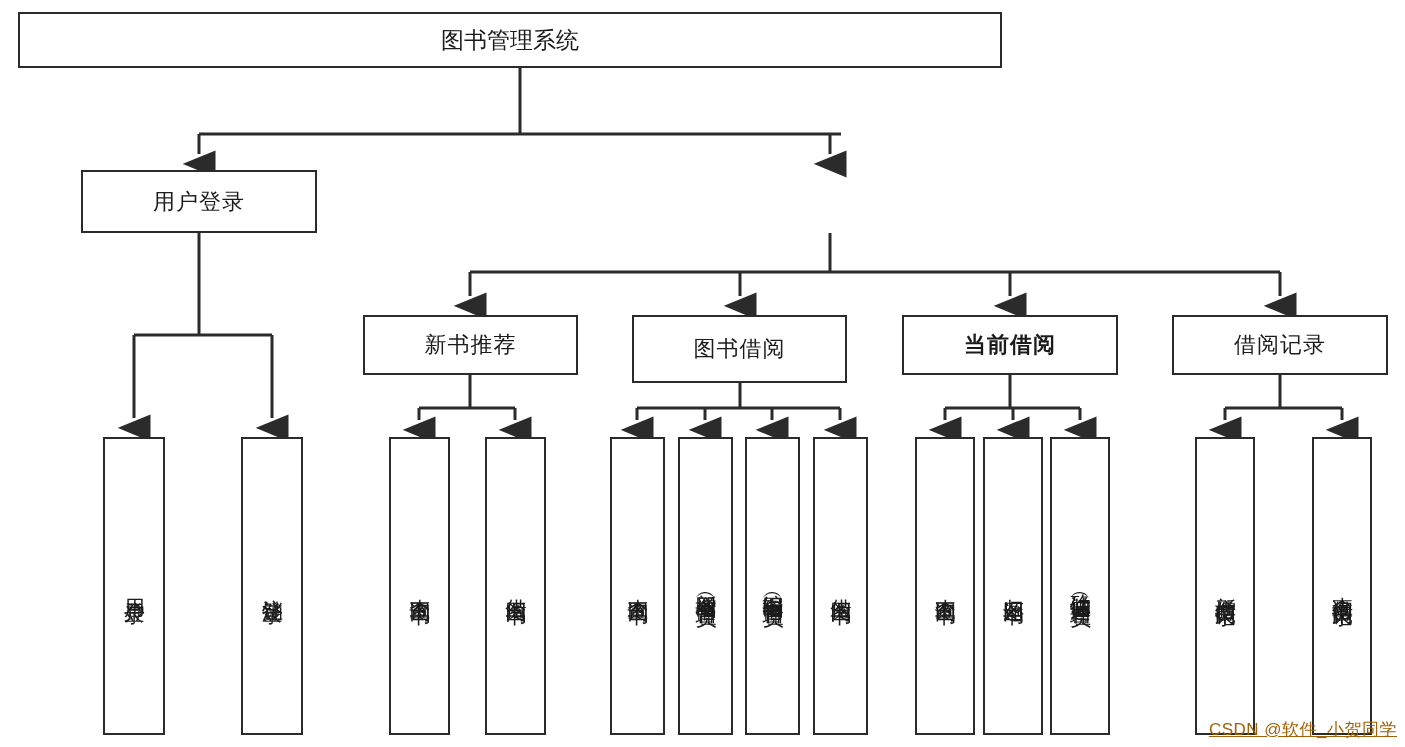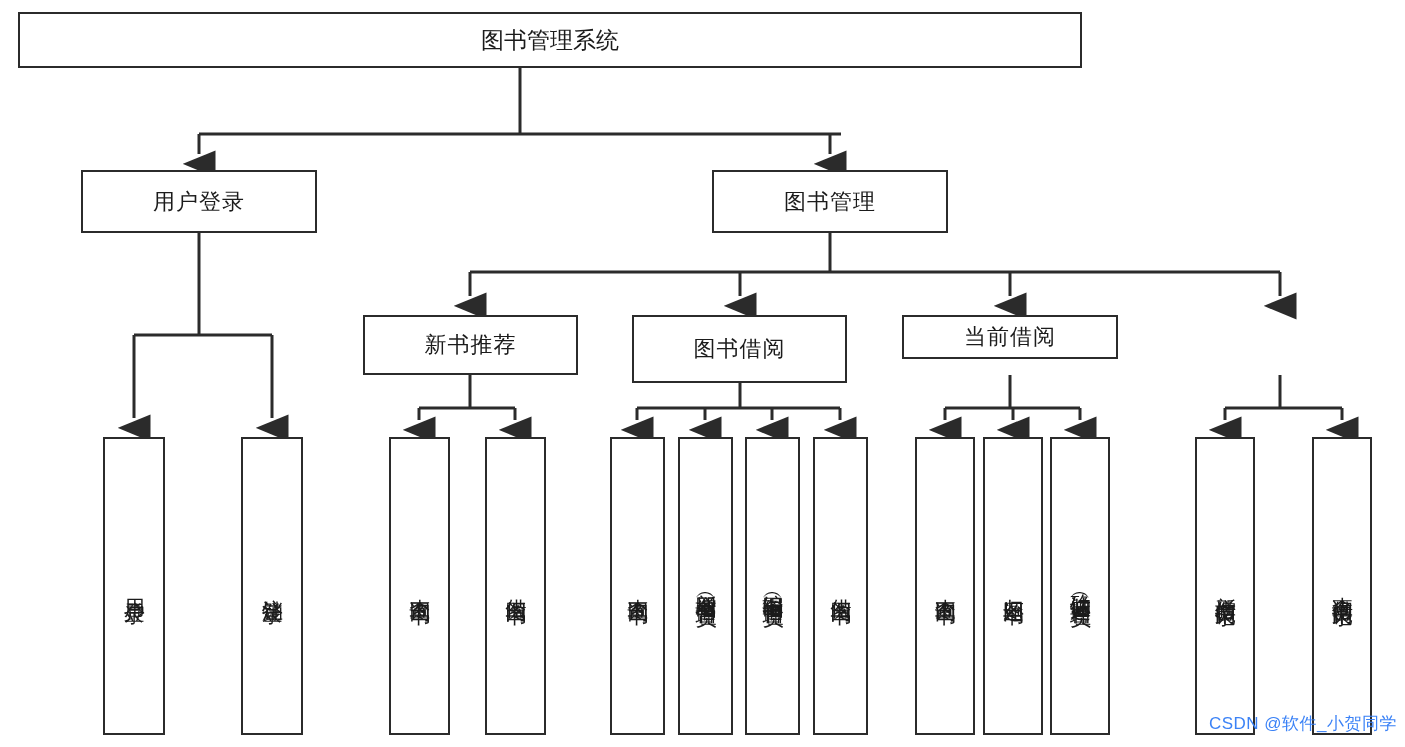--- a/index.html
+++ b/index.html
@@ -4,21 +4,21 @@
 <style>
   html,body{margin:0;padding:0;background:#ffffff;}
   body{width:1405px;height:747px;font-family:"Liberation Sans","DejaVu Sans",sans-serif;}
   #stage{position:relative;width:1405px;height:747px;overflow:hidden;background:#fff;}
   #edges{position:absolute;left:0;top:0;width:1405px;height:747px;}
   .node{position:absolute;box-sizing:border-box;background:#ffffff;border:2.5px solid #2b2b2b;display:flex;align-items:center;justify-content:center;color:#1b1b1b;}
   .node.h{font-size:22px;letter-spacing:1px;}
   .node.root{font-size:23px;}
   .node.leaf{writing-mode:vertical-rl;text-orientation:upright;font-size:21px;line-height:1.28;letter-spacing:2px;padding:6px 0;}
   .node.leaf .vtext{writing-mode:vertical-rl;text-orientation:upright;white-space:nowrap;}
-  .watermark{position:absolute;right:8px;bottom:12px;font-size:17px;color:#3b82f6;letter-spacing:0.5px;white-space:nowrap;}
+  .watermark{position:absolute;right:8px;bottom:6px;font-size:17px;color:#a16207;letter-spacing:0.5px;white-space:nowrap;text-decoration:underline;}
 </style>
 </head>
 <body>
 
 <div id="stage">
 
   <svg id="edges" viewBox="0 0 1405 747" xmlns="http://www.w3.org/2000/svg">
     <defs>
       <marker id="arrow" markerWidth="10" markerHeight="11" refX="1.2" refY="5.5" orient="auto" markerUnits="strokeWidth">
         <path d="M0,0 L9,0 L4.5,11 Z" fill="#2b2b2b"></path>
@@ -61,39 +61,39 @@
       <path d="M1013,408 L1013,420" marker-end="url(#arrow)"></path>
       <path d="M1080,408 L1080,420" marker-end="url(#arrow)"></path>
 
       <path d="M1280,375 L1280,408"></path>
       <path d="M1225,408 L1342,408"></path>
       <path d="M1225,408 L1225,420" marker-end="url(#arrow)"></path>
       <path d="M1342,408 L1342,420" marker-end="url(#arrow)"></path>
     </g>
   </svg>
 
-  <div class="node root" style="left:18px;top:12px;width:1064px;height:56px;">
+  <div class="node root" style="left:18px;top:12px;width:984px;height:56px;">
     <span>图书管理系统</span>
   </div>
 
   <div class="node h" style="left:81px;top:170px;width:236px;height:63px;">
     <span>用户登录</span>
-  </div>
-  <div class="node h" style="left:712px;top:170px;width:236px;height:63px;">
-    <span>图书管理</span>
   </div>
 
   <div class="node h" style="left:363px;top:315px;width:215px;height:60px;text-align:right;">
     <span>新书推荐</span>
   </div>
   <div class="node h" style="left:632px;top:315px;width:215px;height:68px;">
     <span>图书借阅</span>
   </div>
-  <div class="node h" style="left:902px;top:315px;width:216px;height:44px;">
+  <div class="node h" style="left:902px;top:315px;width:216px;height:60px;font-weight:bold;">
     <span>当前借阅</span>
+  </div>
+  <div class="node h" style="left:1172px;top:315px;width:216px;height:60px;">
+    <span>借阅记录</span>
   </div>
 
   <div class="node leaf" style="left:103px;top:437px;width:62px;height:298px;">
     <span class="vtext">用户登录</span>
   </div>
   <div class="node leaf" style="left:241px;top:437px;width:62px;height:298px;">
     <span class="vtext">注销登录</span>
   </div>
   <div class="node leaf" style="left:389px;top:437px;width:61px;height:298px;">
     <span class="vtext">查询图书</span>

